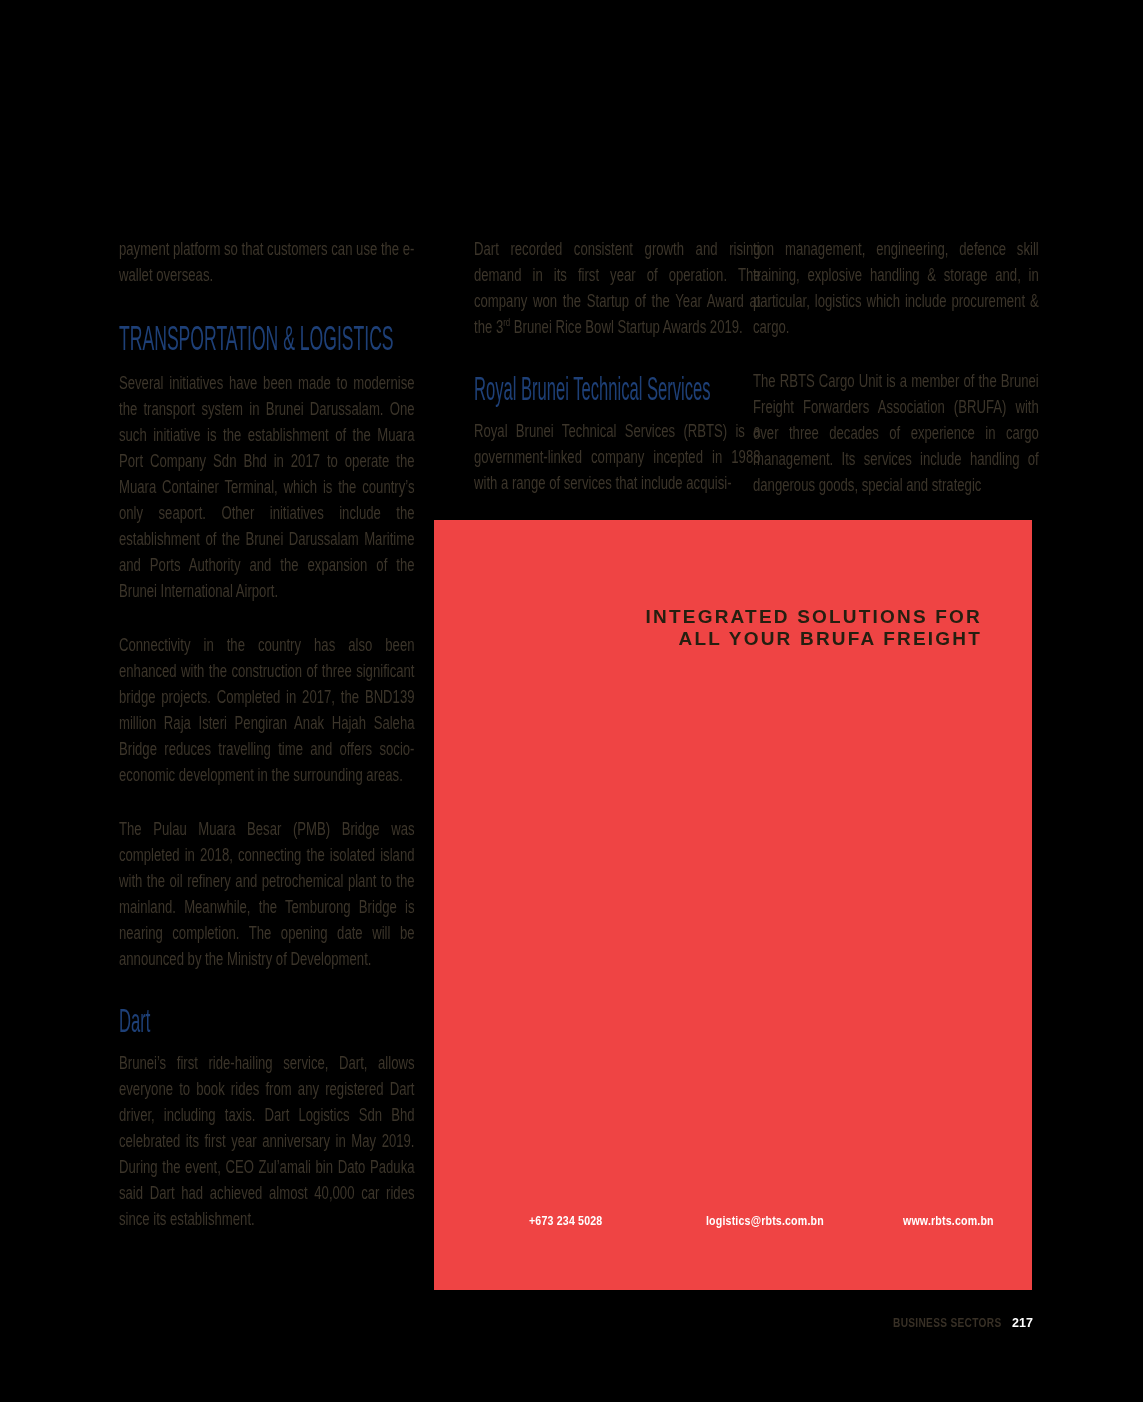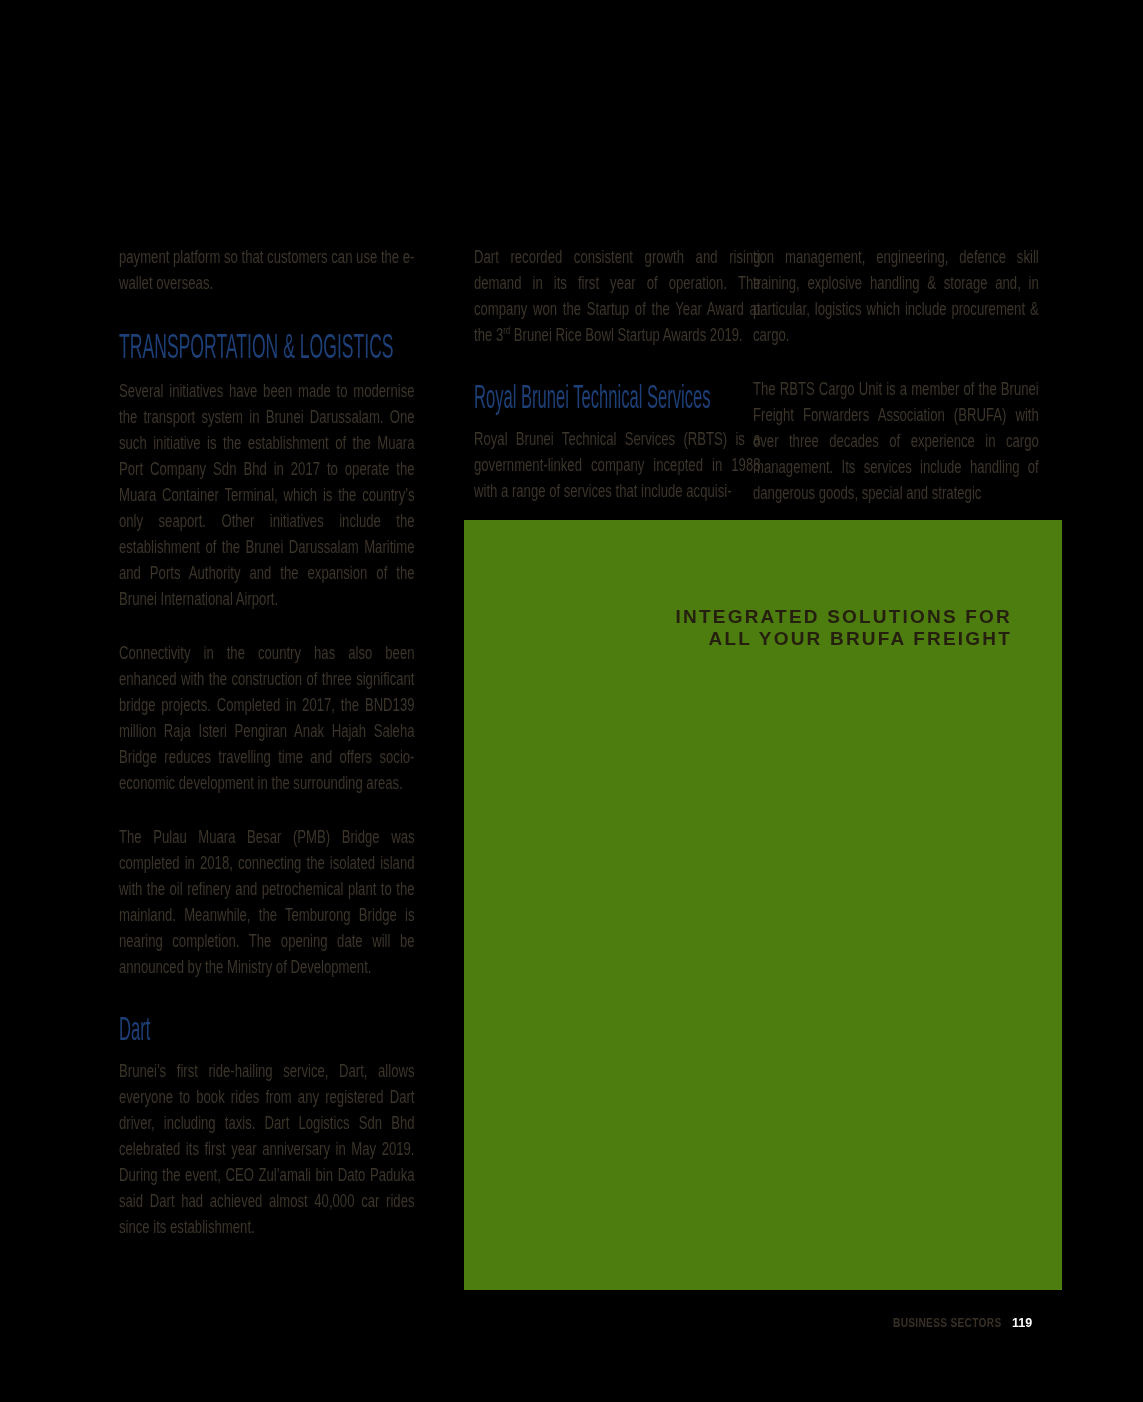--- a/index.html
+++ b/index.html
@@ -5,21 +5,21 @@
   html, body { margin:0; padding:0; background:#000; }
   .page {
     position:relative;
     width:1143px; height:1402px;
     background:#000000;
     overflow:hidden;
     font-family:"Liberation Sans", sans-serif;
   }
 
   
-  .col { position:absolute; top:244px; }
+  .col { position:absolute; top:236px; }
   .col-1 { left:119px; }
   .col-2 { left:442px;margin-left:32px; }
   .col-3 { left:753px; }
   .col-inner { transform:scaleX(0.75); transform-origin:0 0; }
   .col-1 .col-inner { width:394px; }
   .col-2 .col-inner { width:382px; }
   .col-3 .col-inner { width:381px; }
 
   p.body {
     margin:0 0 28px 0;
@@ -36,23 +36,23 @@
     white-space:nowrap;
     transform:scaleX(0.67);
     transform-origin:0 0;
   }
   h2.section-heading { margin:24px 0 10px 0; font-size:35px; line-height:44px; }
   h3.sub-heading     { margin:24px 0 8px 0;  font-size:33px; line-height:42px; }
 
   
   .ad {
     position:absolute;
-    left:464px; top:520px;
+    left:434px; top:520px;
     width:598px; height:770px;
-    background:#4d7c0f;
+    background:#ef4444;
   }
   .ad-headline {
     position:absolute;
     top:86px; right:50px;
     text-align:right;
     color:#251f10;
     font-size:19px;
     line-height:22px;
     letter-spacing:2.2px;
     font-weight:bold;
@@ -116,18 +116,23 @@
       <p class="body">tion management, engineering, defence skill training, explosive handling &amp; storage and, in particular, logistics which include procurement &amp; cargo.</p>
       <p class="body">The RBTS Cargo Unit is a member of the Brunei Freight Forwarders Association (BRUFA) with over three decades of experience in cargo management. Its services include handling of dangerous goods, special and strategic</p>
     </div>
   </section>
 
   <section class="ad">
     <div class="ad-headline">
       <div>INTEGRATED SOLUTIONS FOR</div>
       <div>ALL YOUR BRUFA FREIGHT</div>
     </div>
+    <div class="ad-contacts">
+      <span class="contact contact-phone">+673 234 5028</span>
+      <span class="contact contact-email">logistics@rbts.com.bn</span>
+      <span class="contact contact-web">www.rbts.com.bn</span>
+    </div>
   </section>
 
   <span class="footer-label">BUSINESS SECTORS</span>
-  <span class="footer-page">119</span>
+  <span class="footer-page">217</span>
 
 </div>
 
 </body></html>

